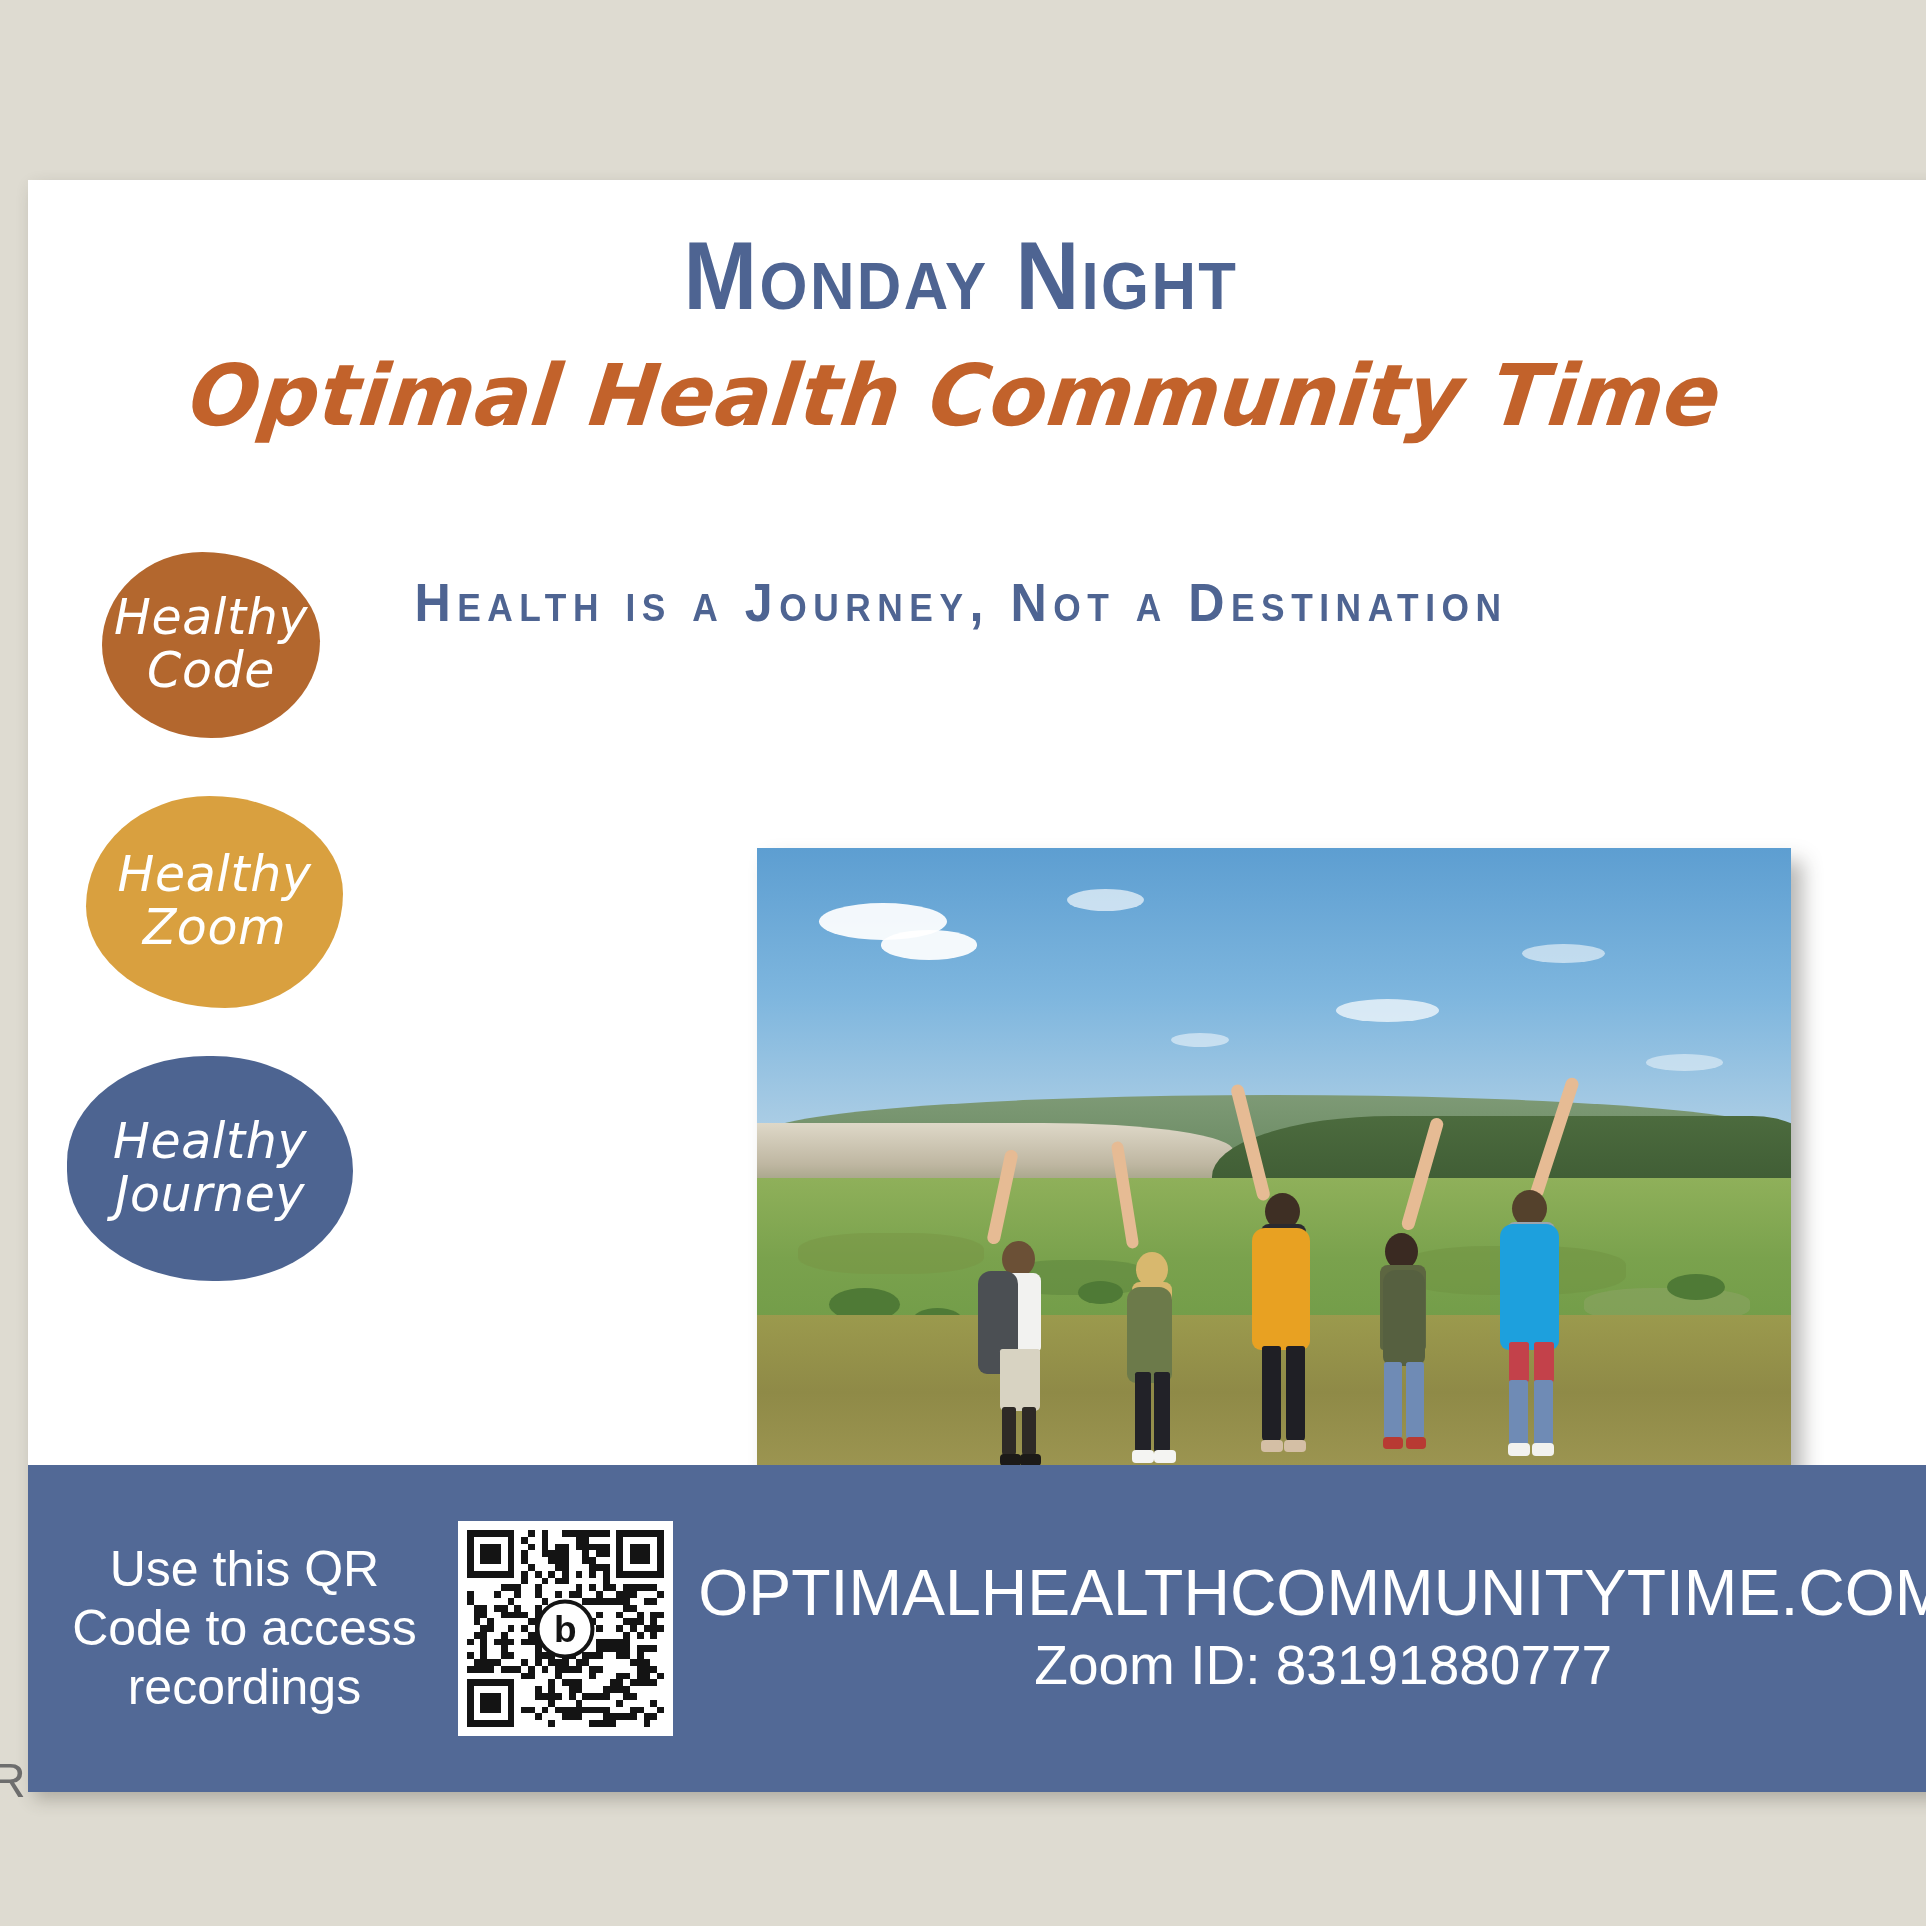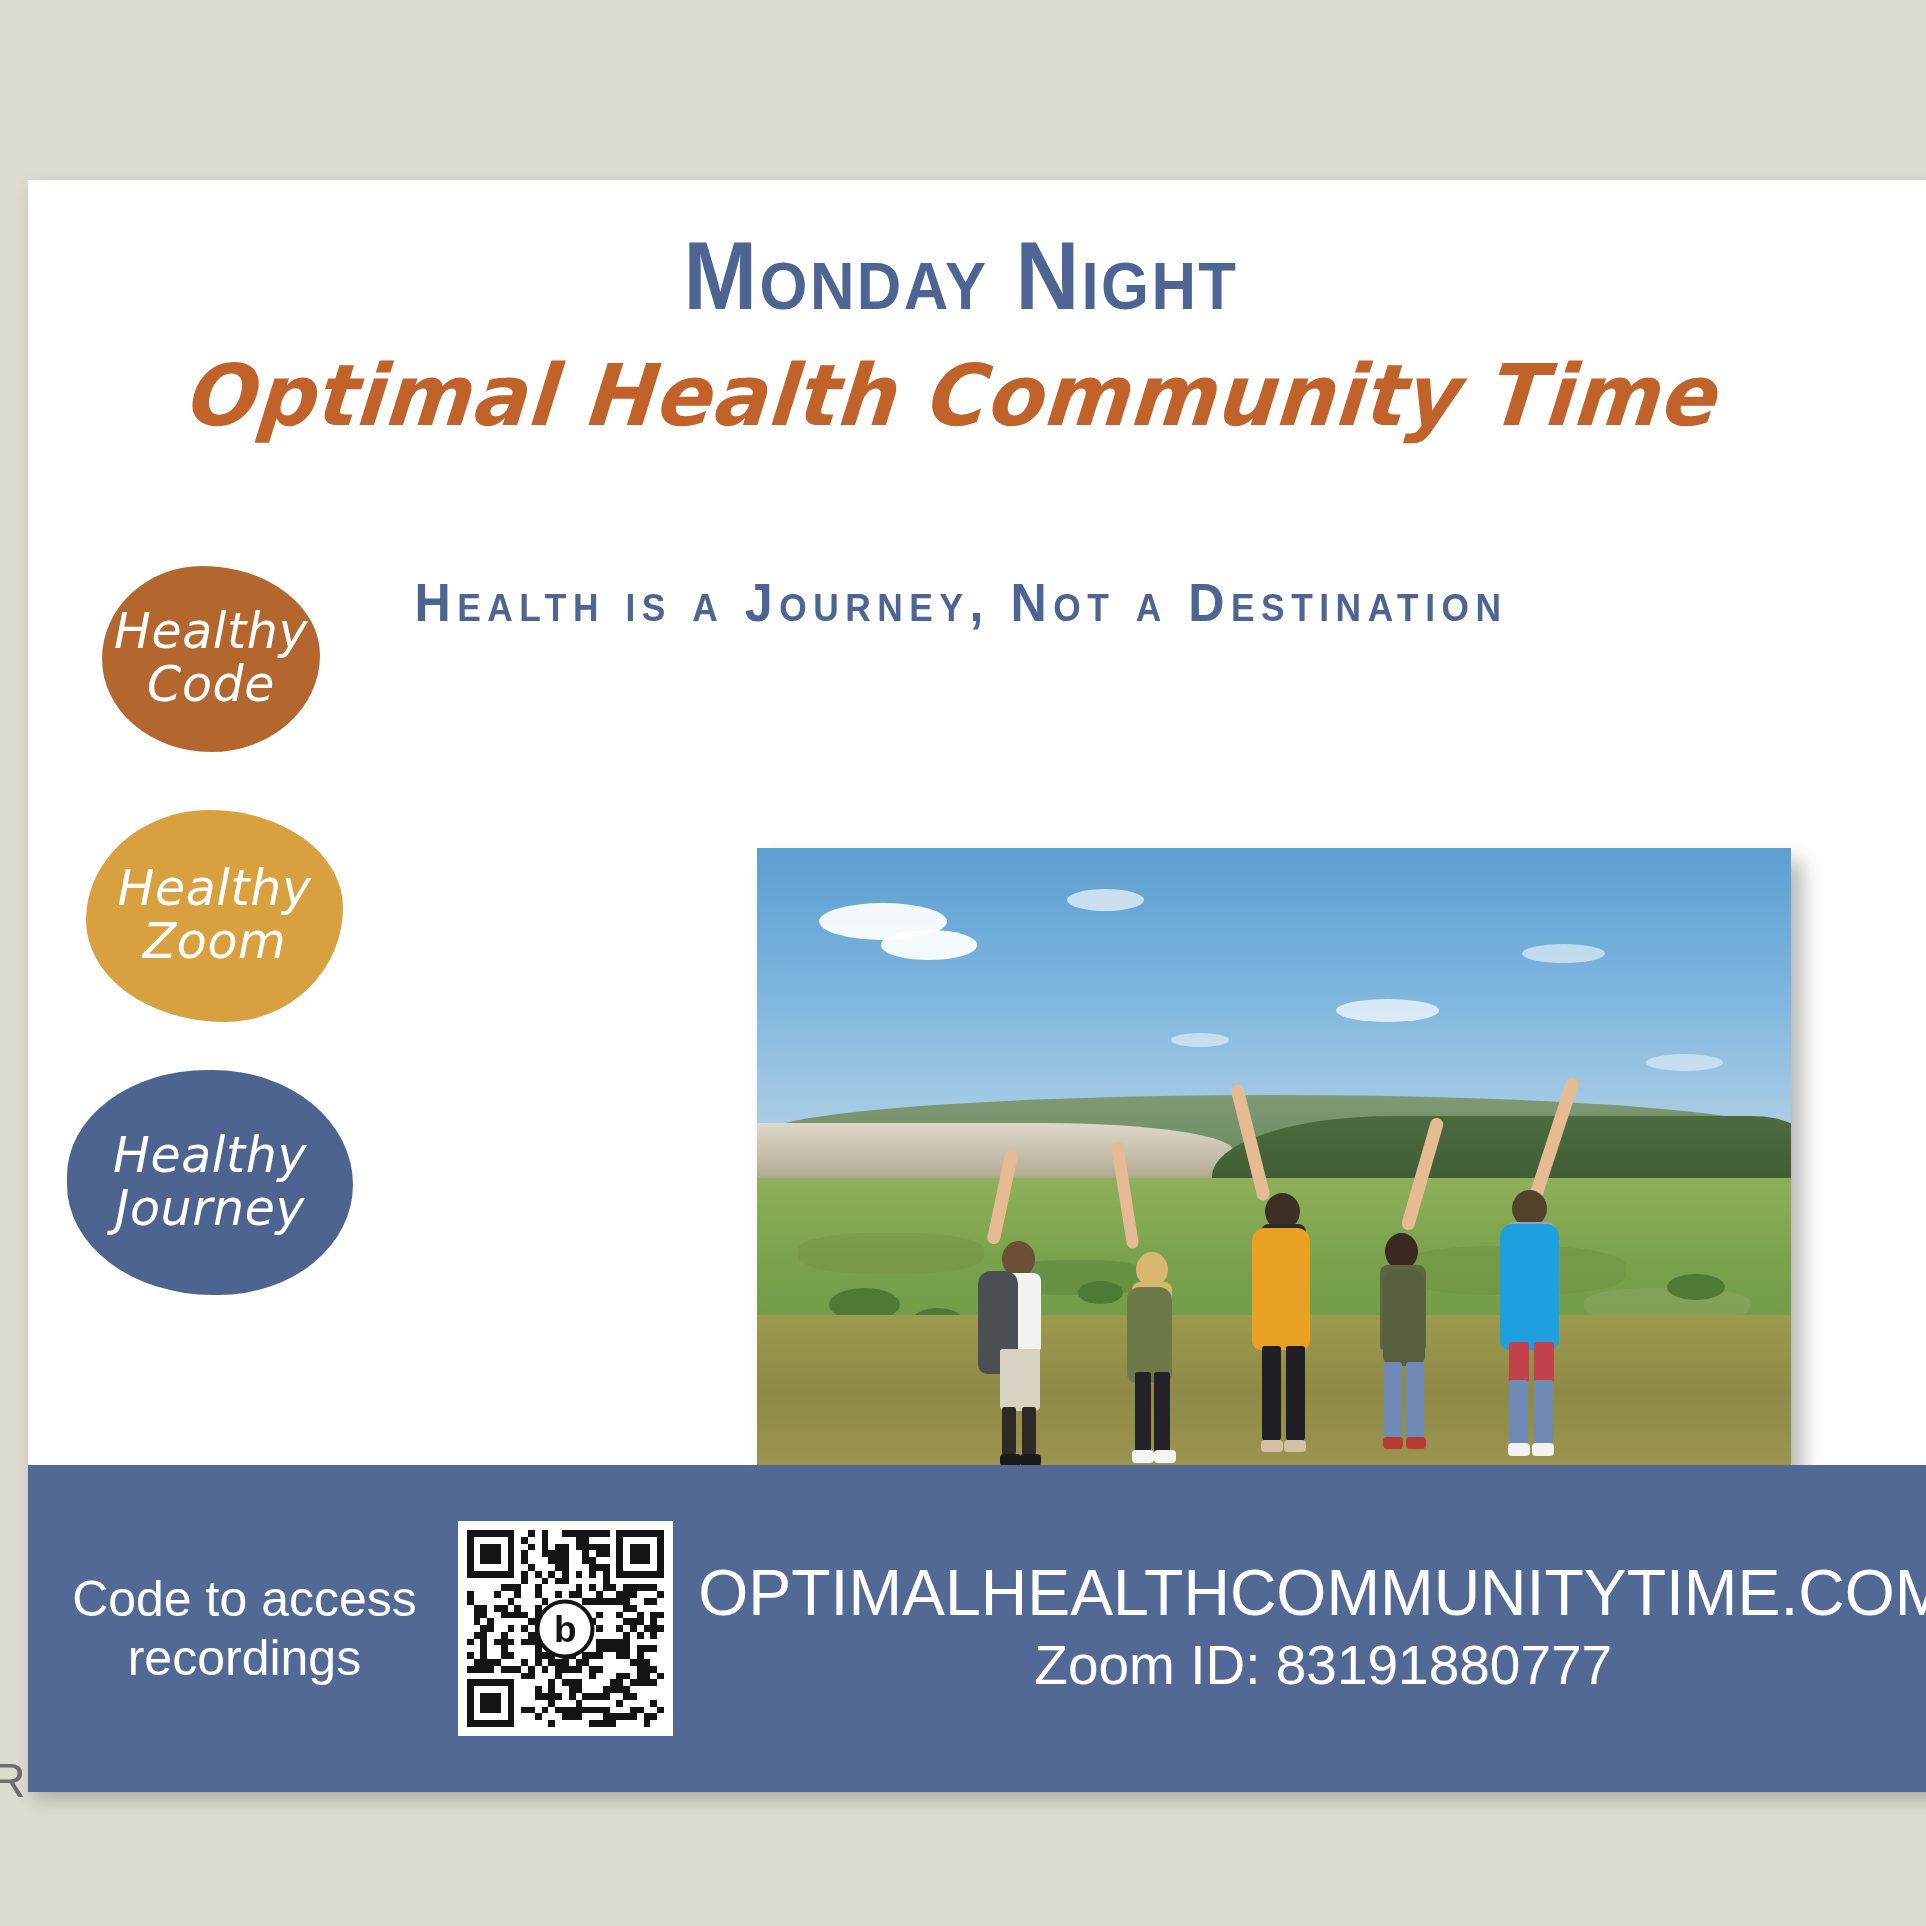--- a/index.html
+++ b/index.html
@@ -96,21 +96,21 @@
     line-height: 1.0;
     white-space: nowrap;
     transform: scaleX(0.93);
     transform-origin: center top;
   }
 
   
   .pills {
     position: absolute;
     left: 39px;
-    top: 386px;
+    top: 372px;
     width: 385px;
   }
 
   .pill {
     position: relative;
     display: flex;
     align-items: center;
     justify-content: center;
     color: #ffffff;
     font-family: "DejaVu Sans", sans-serif;
@@ -462,20 +462,21 @@
 
       </div>
     </div>
 
     <div class="date-line">Monday - June 24, 2024</div>
     <div class="time-line">8 PM ET | 7 PM CT | 6 PM MT | 5 PM PT</div>
 
     <div class="footer">
 
       <div class="qr-text">
+        <div>Use this QR</div>
         <div>Code to access</div>
         <div>recordings</div>
       </div>
 
       <div class="qr-code">
         <div class="qr-grid" id="qr-grid">
             <i class="on"></i>
             <i class="on"></i>
             <i class="on"></i>
             <i class="on"></i>

